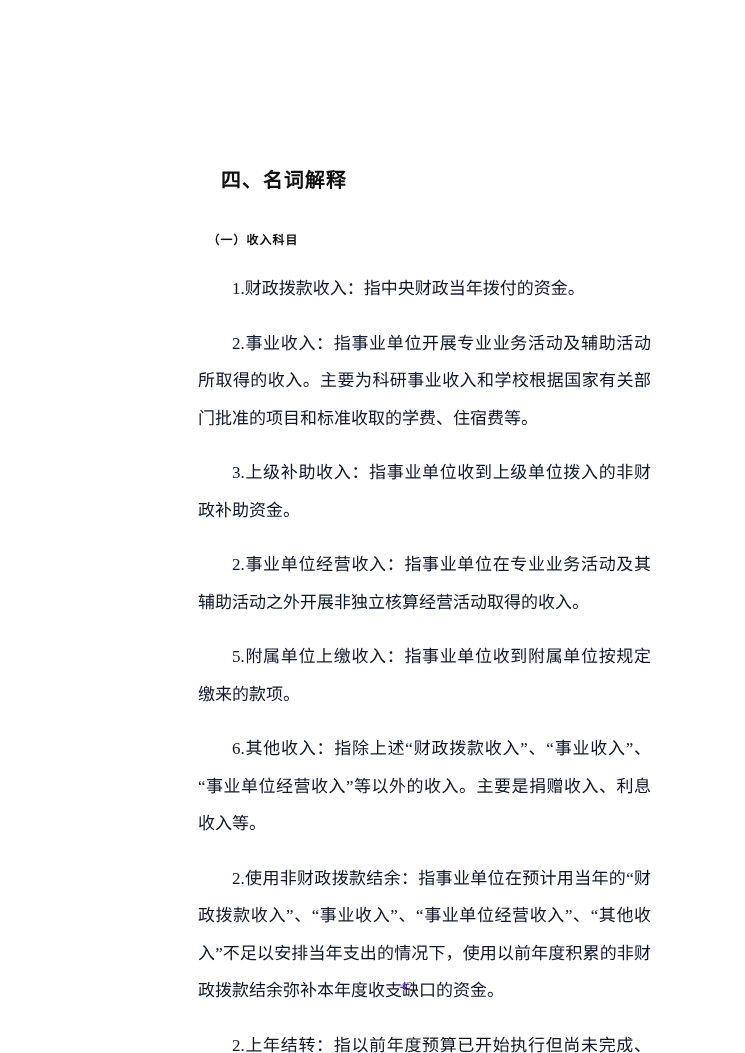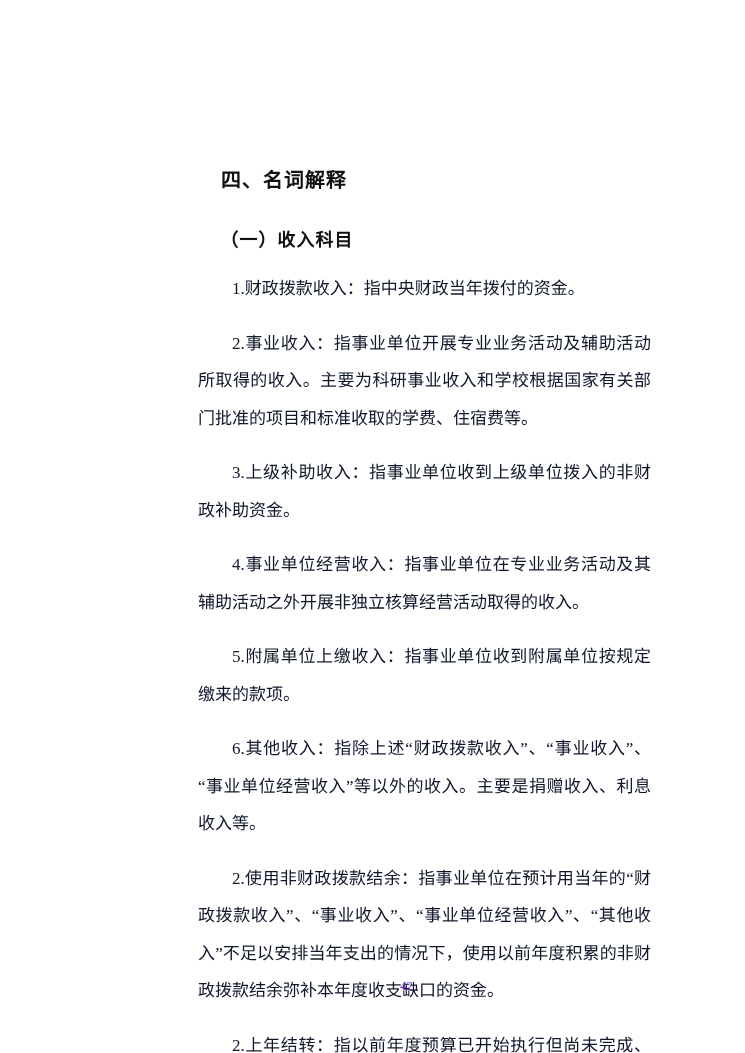--- a/index.html
+++ b/index.html
@@ -25,21 +25,21 @@
     font-weight: 700;
     font-size: 20px;
     line-height: 28px;
     text-indent: 2em;
     color: #111111;
     letter-spacing: 1px;
   }
   .subsection-title {
     font-family: "Liberation Serif", "DejaVu Serif", serif;
     font-weight: 700;
-    font-size: 18px;
+    font-size: 12px;
     line-height: 26px;
     text-indent: 2.2em;
     margin-top: 33px;
     color: #111111;
     letter-spacing: 1px;
   }
   .paragraphs {
     margin-top: 17px;
   }
   .paragraphs p {
@@ -64,21 +64,21 @@
 <body>
 
 <div class="page">
   <div class="content">
     <h1 class="section-title">四、名词解释</h1>
     <h2 class="subsection-title">（一）收入科目</h2>
     <div class="paragraphs" id="paragraphs">
         <p>1.财政拨款收入：指中央财政当年拨付的资金。</p>
         <p>2.事业收入：指事业单位开展专业业务活动及辅助活动所取得的收入。主要为科研事业收入和学校根据国家有关部门批准的项目和标准收取的学费、住宿费等。</p>
         <p>3.上级补助收入：指事业单位收到上级单位拨入的非财政补助资金。</p>
-        <p>4.事业单位经营收入：指事业单位在专业业务活动及其辅助活动之外开展非独立核算经营活动取得的收入。</p>
+        <p>2.事业单位经营收入：指事业单位在专业业务活动及其辅助活动之外开展非独立核算经营活动取得的收入。</p>
         <p>5.附属单位上缴收入：指事业单位收到附属单位按规定缴来的款项。</p>
         <p>6.其他收入：指除上述“财政拨款收入”、“事业收入”、“事业单位经营收入”等以外的收入。主要是捐赠收入、利息收入等。</p>
         <p>2.使用非财政拨款结余：指事业单位在预计用当年的“财政拨款收入”、“事业收入”、“事业单位经营收入”、“其他收入”不足以安排当年支出的情况下，使用以前年度积累的非财政拨款结余弥补本年度收支缺口的资金。</p>
         <p>2.上年结转：指以前年度预算已开始执行但尚未完成、本年仍需按原规定用途继续使用的资金。</p>
       </div>
   </div>
   <div class="page-number">42</div>
 </div>
 
 </body></html>

